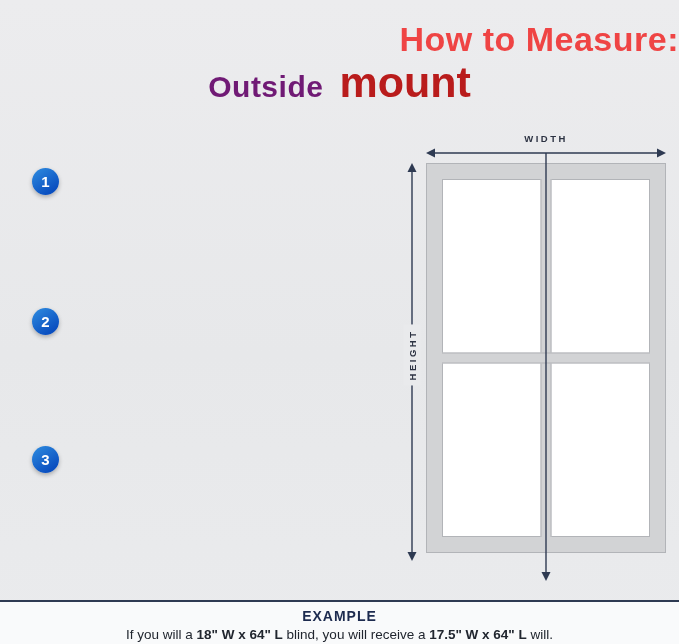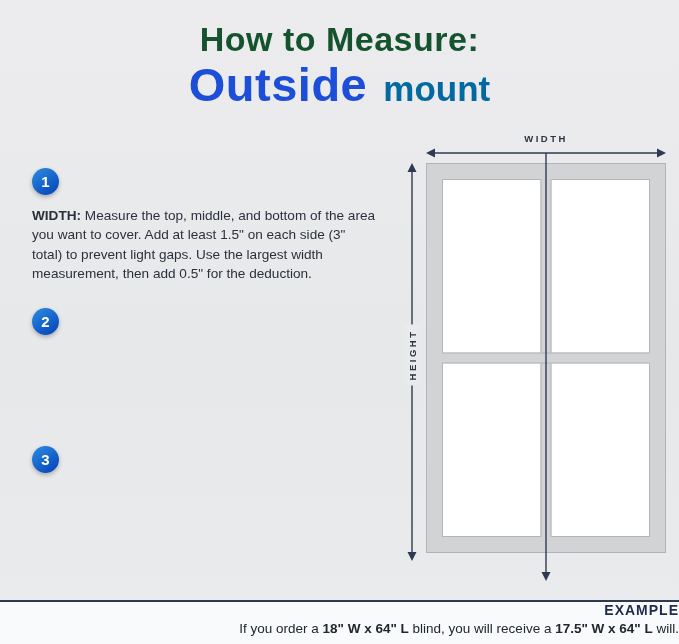--- a/index.html
+++ b/index.html
@@ -3,24 +3,24 @@
 <meta charset="utf-8">
 <style>
   html,body{margin:0;padding:0;}
   body{
     width:679px;height:644px;position:relative;overflow:hidden;
     font-family:"Liberation Sans", sans-serif;
     background:linear-gradient(180deg,#ececee 0%,#e7e8ea 55%,#eaebed 100%);
   }
   
   .title{position:absolute;top:20px;left:0;width:100%;text-align:center;}
-  .title-line1{font-size:34px;font-weight:600;color:#14532d;letter-spacing:.5px;}
+  .title-line1{font-size:34px;font-weight:600;color:#ef4444;letter-spacing:.5px;text-align:right;}
   .title-line2{margin-top:2px;line-height:1;}
-  .title-outside{font-size:47px;font-weight:800;color:#1d4ed8;letter-spacing:.5px;}
-  .title-mount{font-size:35px;font-weight:600;color:#0369a1;margin-left:16px;}
+  .title-outside{font-size:30px;font-weight:800;color:#701a75;letter-spacing:.5px;}
+  .title-mount{font-size:43px;font-weight:600;color:#b91c1c;margin-left:16px;}
   
   .step{position:absolute;left:32px;width:345px;}
   .step-1{top:168px;} .step-2{top:308px;} .step-3{top:446px;}
   .badge{
     width:27px;height:27px;border-radius:50%;
     background:linear-gradient(145deg,#2f8de0 0%,#0a4fc0 80%);
     color:#fff;font-weight:bold;font-size:15px;
     display:flex;align-items:center;justify-content:center;
     box-shadow:0 2px 4px rgba(0,0,0,.28);
     margin-bottom:11px;
@@ -49,41 +49,38 @@
     transform:translateX(-50%);background:#d2d3d5;
     border-left:1px solid #b2b4b8;border-right:1px solid #b2b4b8;}
   .mull-h{position:absolute;top:50%;left:15px;right:15px;height:9px;
     transform:translateY(-50%);background:#d2d3d5;
     border-top:1px solid #b2b4b8;border-bottom:1px solid #b2b4b8;}
   .measure-svg{position:absolute;left:0;top:0;pointer-events:none;}
   
   .example{
     position:absolute;left:0;top:600px;width:100%;height:44px;
     background:#f9fafb;border-top:2px solid #2e3a52;
-    text-align:right;box-sizing:border-box;
+    text-align:center;box-sizing:border-box;padding-top:6px;
   }
   .example-heading{font-size:14px;font-weight:bold;color:#1d2b4f;letter-spacing:1px;}
   .example-text{font-size:13.5px;color:#21262f;margin-top:3px;}
   .example-text b{font-weight:bold;}
 </style>
 </head>
 <body>
 
 <div class="title">
   <div class="title-line1">How to Measure:</div>
   <div class="title-line2">
     <span class="title-outside">Outside</span><span class="title-mount">mount</span>
   </div>
 </div>
 
 <div class="step step-1">
   <div class="badge">1</div>
-  <div class="step-text">
-    <span class="step-label">WIDTH:</span><span> Measure the top, middle, and bottom of the area you want to cover. Add at least 1.5" on each side (3" total) to prevent light gaps. Use the largest width measurement, then add 0.5" for the deduction.</span>
-  </div>
 </div>
 
 <div class="step step-2">
   <div class="badge">2</div>
 </div>
 
 <div class="step step-3">
   <div class="badge">3</div>
 </div>
 
@@ -109,15 +106,15 @@
     <line x1="142" y1="20" x2="142" y2="444" stroke="#2e3a52" stroke-width="1.4"></line>
     <polygon points="142,448 137.5,439 146.5,439" fill="#2e3a52"></polygon>
   </svg>
 
   <div class="height-label">HEIGHT</div>
 </div>
 
 <div class="example">
   <div class="example-heading">EXAMPLE</div>
   <div class="example-text">
-    <span>If you order a </span><b>18" W x 64" L</b><span> blind, you will receive a </span><b>17.5" W x 64" L</b><span> will.</span>
+    <span>If you will a </span><b>18" W x 64" L</b><span> blind, you will receive a </span><b>17.5" W x 64" L</b><span> will.</span>
   </div>
 </div>
 
 </body></html>

